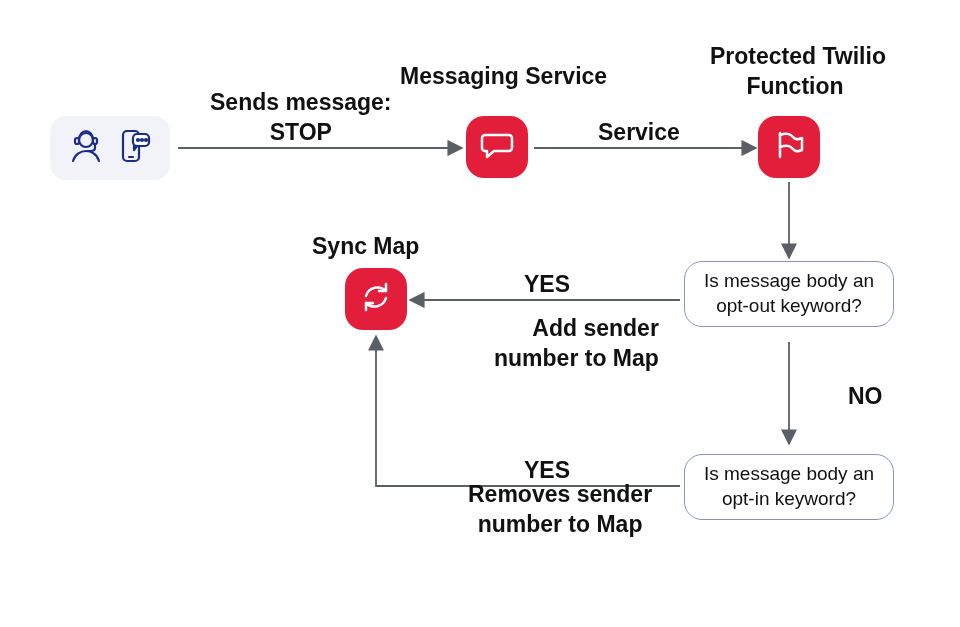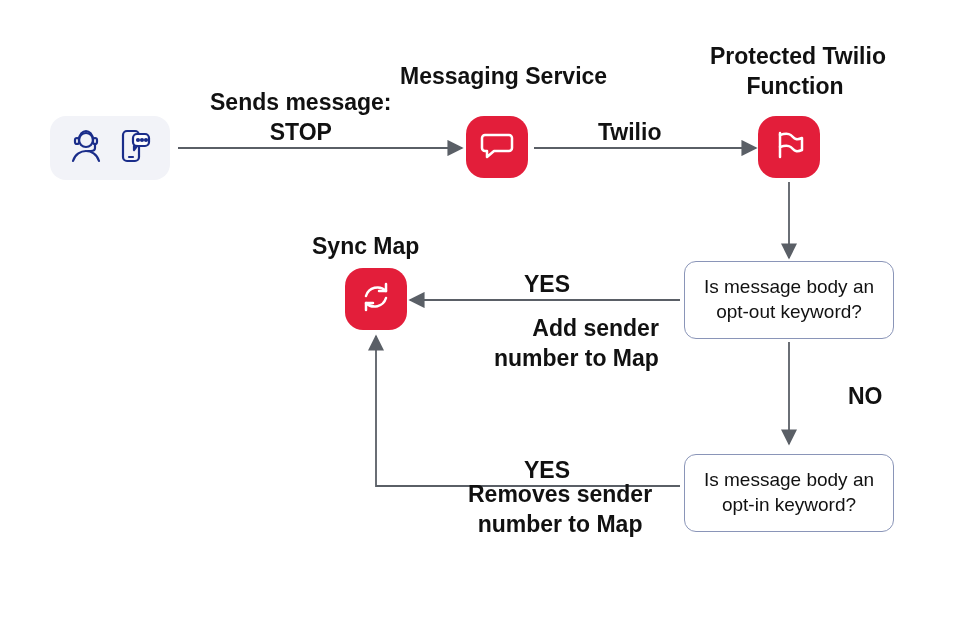--- a/index.html
+++ b/index.html
@@ -28,23 +28,23 @@
     position: absolute;
     width: 62px; height: 62px;
     background: #e31e3a;
     border-radius: 18px;
     display: flex;
     align-items: center;
     justify-content: center;
   }
   .decision {
     position: absolute;
-    width: 210px; height: 78px;
+    width: 210px; height: 66px;
     border: 1.5px solid #8a95b8;
-    border-radius: 12px;
+    border-radius: 18px;
     background: #fff;
     display: flex;
     align-items: center;
     justify-content: center;
     text-align: center;
     padding: 8px 14px;
     font-size: 19px;
     line-height: 1.3;
   }
   .label {
@@ -126,21 +126,21 @@
   <span>
     <svg width="36" height="36" viewBox="0 0 36 36">
       <path d="M6 8h24a3 3 0 0 1 3 3v10a3 3 0 0 1-3 3H15l-7 6v-6H6a3 3 0 0 1-3-3V11a3 3 0 0 1 3-3z" fill="none" stroke="#fff" stroke-width="2.5" stroke-linejoin="round"></path>
     </svg>
   </span>
 </div>
 
 <div class="label" style="left:210px; top:88px;text-align:center;">Sends message:
 STOP</div>
 
-<div class="label" style="left:598px; top:118px;">Twilio</div>
+<div class="label" style="left:598px; top:118px;">Service</div>
 
 <div class="label" style="left:710px; top:42px; width:170px;">Protected Twilio
 Function</div>
 <div class="red-box" style="left:758px; top:116px;">
   <span>
     <svg width="36" height="36" viewBox="0 0 36 36">
       <g fill="none" stroke="#fff" stroke-width="2.5" stroke-linecap="round" stroke-linejoin="round">
         <path d="M9 6v24"></path>
         <path d="M9 8c16-5 10 8 22 3v12c-12 5-6-8-22-3"></path>
       </g>

